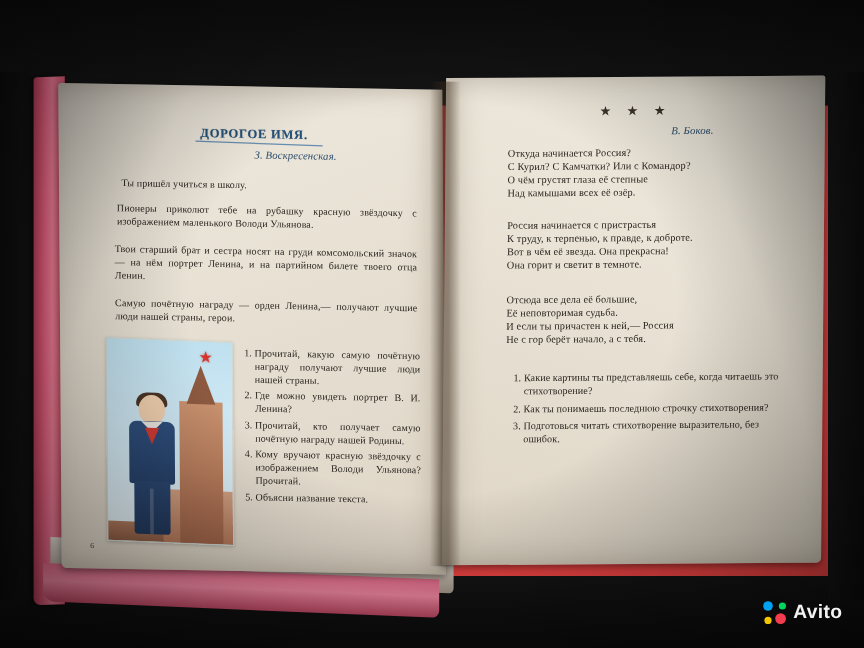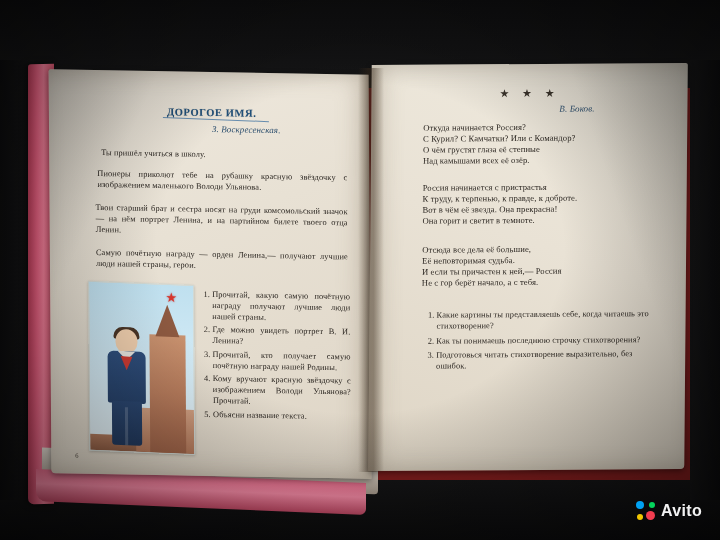--- a/index.html
+++ b/index.html
@@ -10,21 +10,21 @@
   body {
     width: 720px;
     height: 540px;
     overflow: hidden;
     font-family: "Liberation Sans", sans-serif;
   }
   #photo {
     position: relative;
     width: 720px;
     height: 540px;
-    background: #7f1d1d;
+    background: #ef4444;
     overflow: hidden;
   }
   
   .bg-top {
     position: absolute;
     left: 0; top: 0; width: 720px; height: 88px;
     background: linear-gradient(180deg, #0d0d0e 0%, #121213 60%, #161617 100%);
   }
   .bg-bottom {
     position: absolute;

